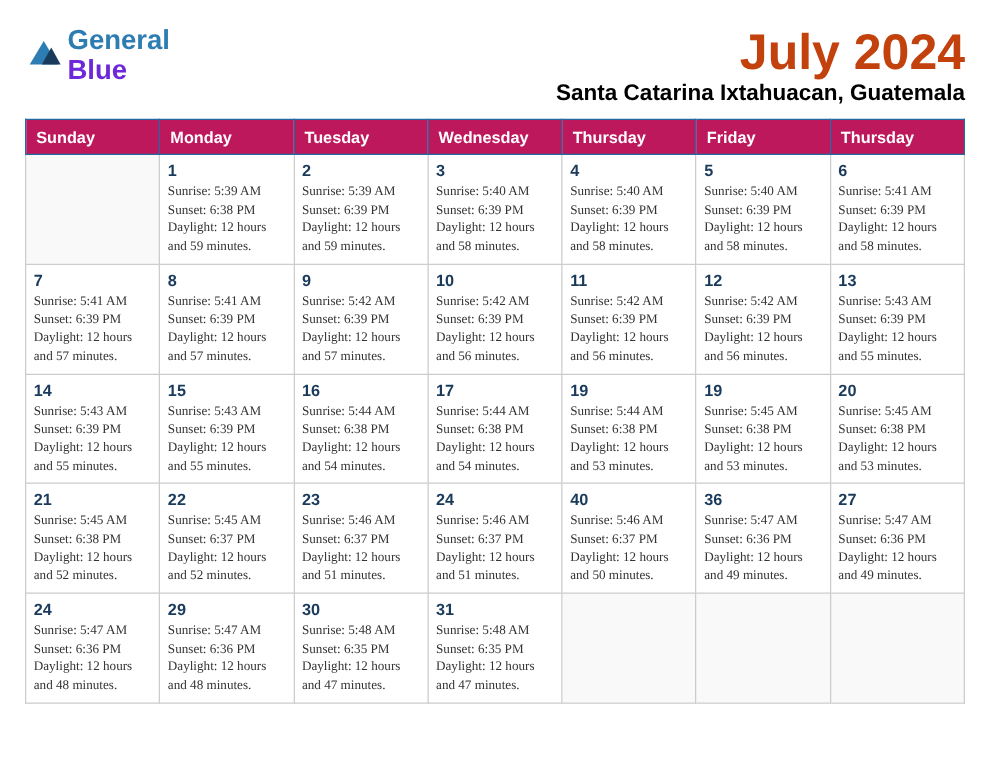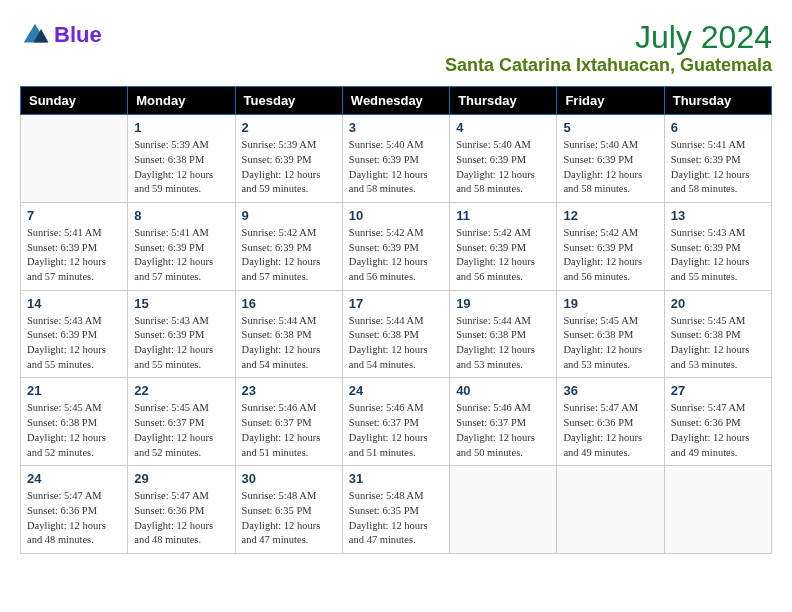--- a/index.html
+++ b/index.html
@@ -31,37 +31,37 @@
     }
     .logo-icon {
       width: 30px;
       height: 30px;
       margin-right: 4px;
     }
     .title-block {
       text-align: right;
     }
     .month-title {
-      font-size: 32px;
-      font-weight: normal;
-      color: #15803d;
+      font-size: 40px;
+      font-weight: bold;
+      color: #c2410c;
       line-height: 1.1;
     }
     .location {
       font-size: 18px;
-      color: #4d7c0f;
+      color: #000000;
       font-weight: bold;
     }
     .calendar {
       width: 100%;
       border-collapse: collapse;
       border: 1px solid #ccc;
     }
     .calendar th {
-      background-color: #000000;
+      background-color: #be185d;
       color: white;
       text-align: left;
       padding: 6px 8px;
       font-size: 13px;
       border: 1px solid #2567a0;
     }
     .calendar td {
       vertical-align: top;
       border: 1px solid #ccc;
       padding: 5px 6px;
@@ -90,20 +90,21 @@
 </head>
 <body>
 
 <div class="header">
   <div class="logo">
     <svg class="logo-icon" viewBox="0 0 40 40">
       <polygon points="20,5 35,30 5,30" fill="#2d7db3"></polygon>
       <polygon points="28,12 38,30 18,30" fill="#1a3a5c"></polygon>
     </svg>
     <div class="logo-text">
+      <div><span>General</span></div>
       <div style="color:#6d28d9;">Blue</div>
     </div>
   </div>
   <div class="title-block">
     <div class="month-title">July 2024</div>
     <div class="location">Santa Catarina Ixtahuacan, Guatemala</div>
   </div>
 </div>
 
 <table class="calendar">

